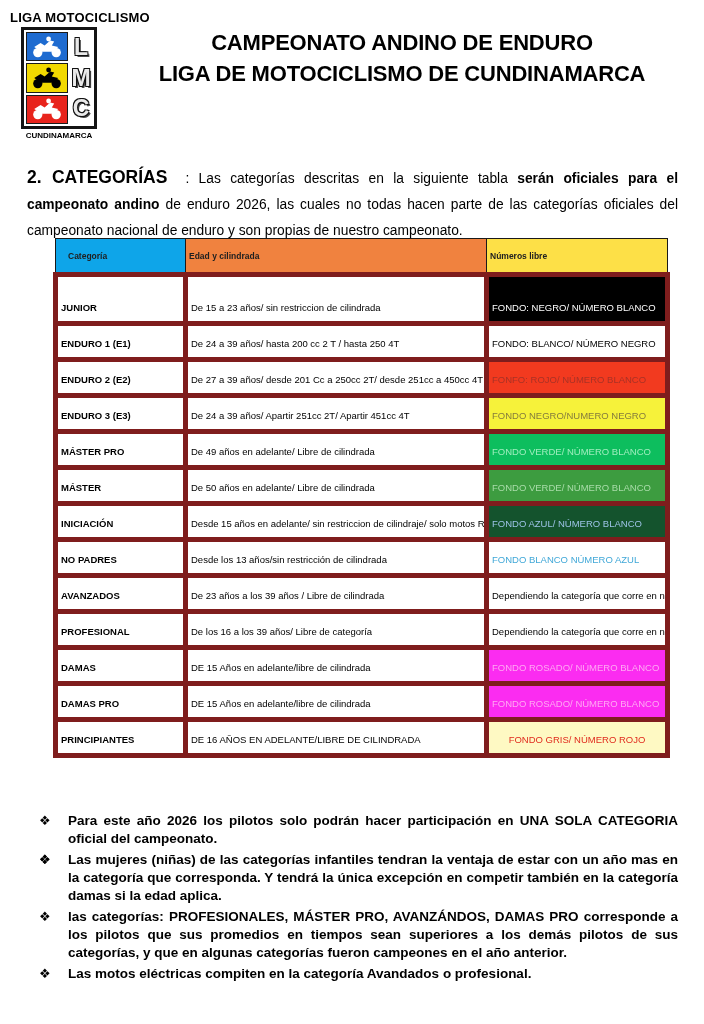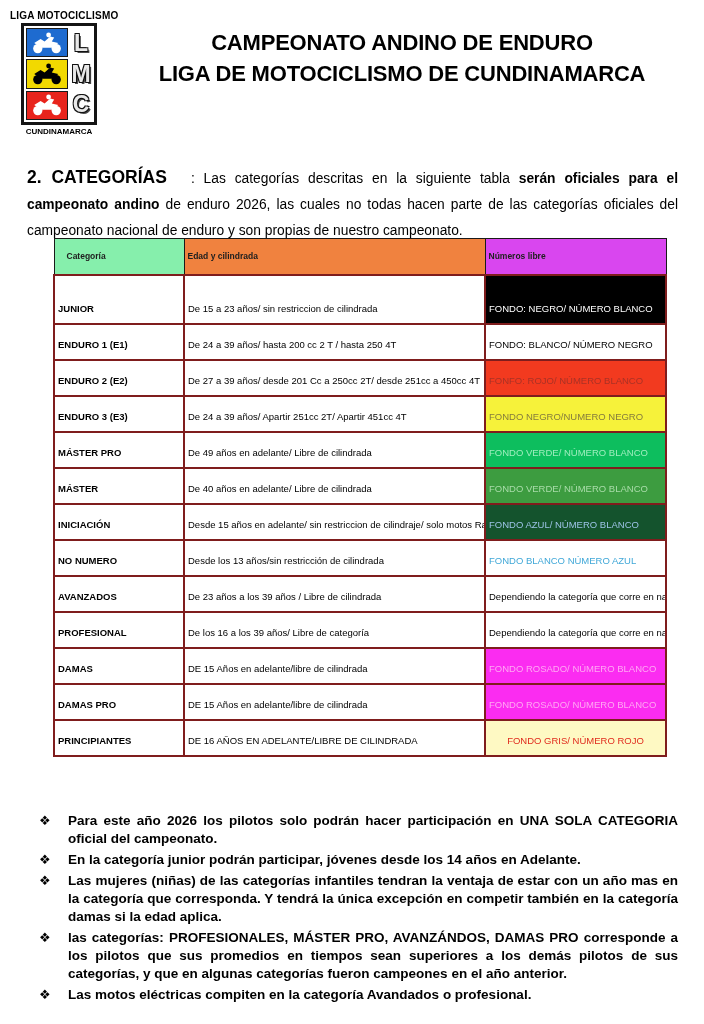--- a/index.html
+++ b/index.html
@@ -5,21 +5,21 @@
   * { margin:0; padding:0; box-sizing:border-box; }
   html,body { background:#9e9e9e; }
   .page {
     position:relative; width:704px; height:1024px; margin:0 auto;
     background:#ffffff; overflow:hidden;
     font-family:"Liberation Sans", sans-serif; color:#000;
   }
 
   
   .logo { position:absolute; left:10px; top:10px; width:98px; text-align:center; }
-  .logo-top { font-size:10px; font-weight:bold; letter-spacing:.2px; white-space:nowrap; }
+  .logo-top { font-size:13px; font-weight:bold; letter-spacing:.2px; white-space:nowrap; }
   .logo-box {
     margin:2px auto 2px; width:76px; height:102px; border:3px solid #141414;
     background:#fff; display:flex; padding:2px; gap:2px;
   }
   .logo-squares { width:42px; display:flex; flex-direction:column; gap:2px; }
   .sq { flex:1; border:1px solid #1a1a1a; display:flex; align-items:center; justify-content:center; }
   .sq svg { width:32px; height:24px; }
   .logo-letters { flex:1; display:flex; flex-direction:column; }
   .logo-letter {
     flex:1; display:flex; align-items:center; justify-content:center;
@@ -32,35 +32,35 @@
   .title {
     position:absolute; left:112px; top:27px; width:580px; text-align:center;
     font-weight:bold; font-size:22px; line-height:31px; letter-spacing:-0.2px;
   }
 
   
   .intro {
     position:absolute; left:27px; top:164px; width:651px;
     font-size:13.8px; line-height:26px; text-align:justify;
   }
-  .intro .heading { font-size:17.5px; font-weight:bold; margin-right:24px; }
+  .intro .heading { font-size:17.5px; font-weight:bold; margin-right:18px; }
   .intro .b { font-weight:bold; }
 
   
   table.cats {
     position:absolute; left:53px; top:238px; width:612px;
     border-collapse:collapse; table-layout:fixed;
   }
   table.cats th {
     background:#f0823f; border:1px solid #1a1a1a; height:13px;
     font-size:8.5px; font-weight:bold; color:#202020; text-align:left;
     padding:0 3px; overflow:hidden; white-space:nowrap;
   }
   table.cats td {
-    border:2px solid #7f1d1d; vertical-align:bottom;
+    border:5px solid #7f1d1d; vertical-align:bottom;
     padding:2px 3px 8px; font-size:9.5px; line-height:1.1;
     overflow:hidden; white-space:nowrap;
   }
   table.cats tr { height:36px; }
   table.cats tbody tr:first-child { height:49px; }
   td.cat { font-weight:bold; font-size:9px; }
 
   
   ul.notes { position:absolute; left:38px; top:812px; width:640px; list-style:none; }
   ul.notes li {
@@ -129,23 +129,23 @@
   <div class="intro"><span class="heading">2. CATEGORÍAS</span><span>: Las categorías descritas en la siguiente tabla </span><span class="b">serán oficiales para el campeonato andino</span><span> de enduro 2026, las cuales no todas hacen parte de las categorías oficiales del campeonato nacional de enduro y son propias de nuestro campeonato.</span></div>
 
   <table class="cats">
     <colgroup>
         <col style="width:130px">
         <col style="width:301px">
         <col style="width:181px">
       </colgroup>
     <thead>
         <tr>
-          <th style="background: #86efac; padding-left: 12px;">Categoría</th>
+          <th style="background: #0ea5e9; padding-left: 12px;">Categoría</th>
           <th style="background: rgb(240, 130, 63);">Edad y cilindrada</th>
-          <th style="background: #d946ef;">Números libre</th>
+          <th style="background: #fde047;">Números libre</th>
         </tr>
       </thead>
     <tbody>
         <tr>
           <td class="cat">JUNIOR</td>
           <td class="age">De 15 a 23 años/ sin restriccion de cilindrada</td>
           <td class="num" style="background: rgb(0, 0, 0); color: rgb(255, 255, 255);">FONDO: NEGRO/ NÚMERO BLANCO</td>
         </tr>
         <tr>
           <td class="cat">ENDURO 1 (E1)</td>
@@ -162,30 +162,30 @@
           <td class="age">De 24 a 39 años/ Apartir 251cc 2T/ Apartir 451cc 4T</td>
           <td class="num" style="background: rgb(246, 242, 58); color: rgb(133, 124, 61);">FONDO NEGRO/NUMERO NEGRO</td>
         </tr>
         <tr>
           <td class="cat">MÁSTER PRO</td>
           <td class="age">De 49 años en adelante/ Libre de cilindrada</td>
           <td class="num" style="background: rgb(13, 190, 94); color: rgb(159, 237, 190);">FONDO VERDE/ NÚMERO BLANCO</td>
         </tr>
         <tr>
           <td class="cat">MÁSTER</td>
-          <td class="age">De 40 años en adelante/ Libre de cilindrada</td>
+          <td class="age">De 50 años en adelante/ Libre de cilindrada</td>
           <td class="num" style="background: rgb(61, 156, 64); color: rgb(169, 220, 169);">FONDO VERDE/ NÚMERO BLANCO</td>
         </tr>
         <tr>
           <td class="cat">INICIACIÓN</td>
           <td class="age">Desde 15 años en adelante/ sin restriccion de cilindraje/ solo motos Racer</td>
           <td class="num" style="background: #14532d; color: rgb(157, 195, 230);">FONDO AZUL/ NÚMERO BLANCO</td>
         </tr>
         <tr>
-          <td class="cat">NO NUMERO</td>
+          <td class="cat">NO PADRES</td>
           <td class="age">Desde los 13 años/sin restricción de cilindrada</td>
           <td class="num" style="background: rgb(255, 255, 255); color: rgb(65, 168, 216);">FONDO BLANCO NÚMERO AZUL</td>
         </tr>
         <tr>
           <td class="cat">AVANZADOS</td>
           <td class="age">De 23 años a los 39 años  / Libre de cilindrada</td>
           <td class="num" style="background: rgb(255, 255, 255); color: rgb(0, 0, 0);">Dependiendo la categoría que corre en nacion</td>
         </tr>
         <tr>
           <td class="cat">PROFESIONAL</td>
@@ -205,19 +205,19 @@
         <tr>
           <td class="cat">PRINCIPIANTES</td>
           <td class="age">DE 16 AÑOS EN ADELANTE/LIBRE DE CILINDRADA</td>
           <td class="num" style="background: #fef9c3; color: rgb(224, 43, 30); text-align: center;">FONDO GRIS/ NÚMERO ROJO</td>
         </tr>
       </tbody>
   </table>
 
   <ul class="notes">
       <li><span class="diamond">❖</span><span>Para este año 2026 los pilotos solo podrán hacer participación en UNA SOLA CATEGORIA oficial del campeonato.</span></li>
-      <li><span class="diamond">❖</span><span>En la categoría junior podrán participar, jóvenes desde los 14 años en Adelante.</span></li>
+      <li><span class="diamond">❖</span></li>
       <li><span class="diamond">❖</span><span>Las mujeres (niñas) de las categorías infantiles tendran la ventaja de estar con un año mas en la categoría que corresponda. Y tendrá la única excepción en competir también en la categoría damas si la edad aplica.</span></li>
       <li><span class="diamond">❖</span><span>las categorías: PROFESIONALES, MÁSTER PRO, AVANZÁNDOS, DAMAS PRO corresponde a los pilotos que sus promedios en tiempos sean superiores a los demás pilotos de sus categorías, y que en algunas categorías fueron campeones en el año anterior.</span></li>
       <li><span class="diamond">❖</span><span>Las motos eléctricas compiten en la categoría Avandados o profesional.</span></li>
     </ul>
 
 </div>
 
 </body></html>

